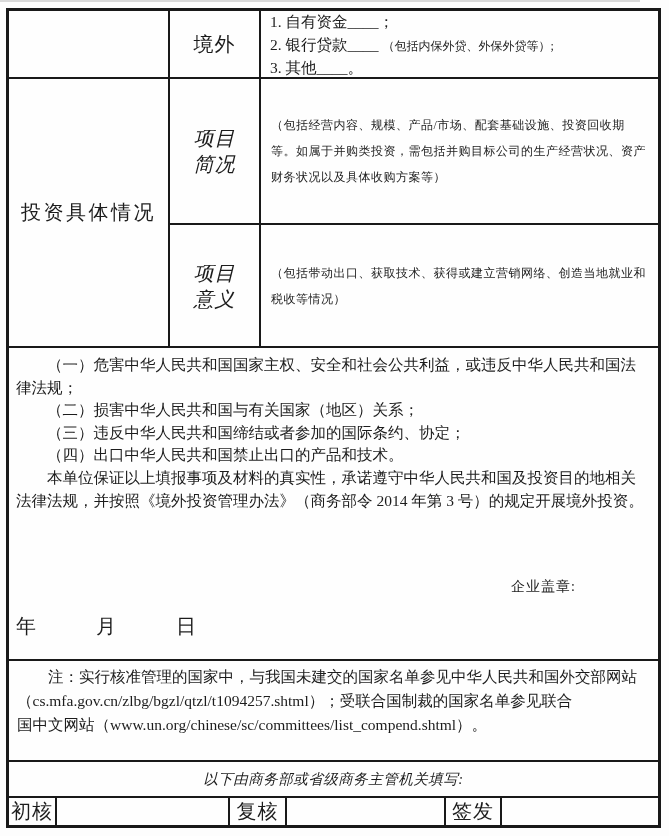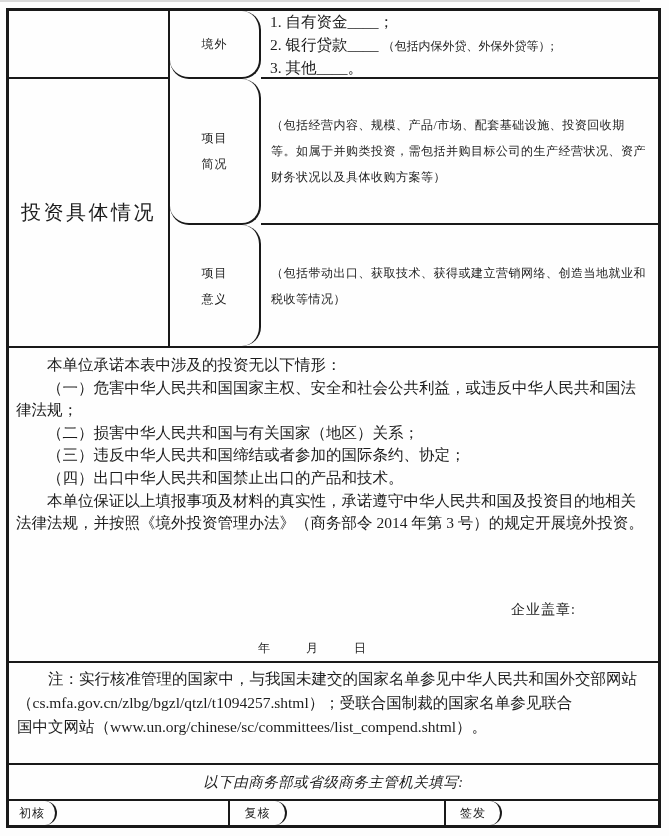--- a/index.html
+++ b/index.html
@@ -23,41 +23,41 @@
   
   .grid-top {
     display: grid;
     grid-template-columns: 161px 91px 1fr;
     grid-template-rows: 68px 146px 121px;
     border-bottom: 2px solid #191919;
   }
   .br { border-right: 2px solid #191919; }
   .bb { border-bottom: 2px solid #191919; }
   .center-cell { display: flex; align-items: center; justify-content: center; text-align: center; }
-  .label-text { font-size: 12px; letter-spacing: 1px; border-radius: 19px; }
-  .two-line { white-space: pre-line; line-height: 26px; }
+  .label-text { font-size: 20px; letter-spacing: 1px; }
+  .two-line { white-space: pre-line; line-height: 26px; font-style: italic; }
   .section-label { font-size: 20px; letter-spacing: 2.5px; }
   .funding-cell { padding: 0 6px 0 9px; font-size: 15.5px; line-height: 22.5px; }
   .small-note { font-size: 12px; }
   .desc-cell {
     display: flex; align-items: center;
     padding: 0 12px 0 10px;
     font-size: 12px; line-height: 26px;
     letter-spacing: 0.5px;
   }
   .merged-left { grid-row: 2 / span 2; }
   
   .commitment {
     height: 313px;
     padding: 6px 7px 0 7px;
     font-size: 15.5px; line-height: 22.6px;
   }
   .para { text-indent: 2em; white-space: pre-line; }
   .seal-line { margin-top: 64px; text-align: right; padding-right: 75px; font-size: 14px; letter-spacing: 1px; }
-  .date-line { margin-top: 16px; text-align: center; padding-right: 43px; font-size: 12px; }
+  .date-line { margin-top: 16px; text-align: left; padding-right: 43px; font-size: 20px; }
   
   .note {
     height: 102px;
     border-top: 2px solid #191919;
     padding: 4px 8px 0 8px;
     font-size: 15.5px; line-height: 24px;
   }
   
   .authority-header {
     height: 36px;
@@ -106,21 +106,20 @@
 
     <div class="br center-cell label-text two-line">项目
 意义</div>
 
     <div class="desc-cell">
       <span>（包括带动出口、获取技术、获得或建立营销网络、创造当地就业和税收等情况）</span>
     </div>
   </div>
 
   <div class="commitment">
-    <p class="para">本单位承诺本表中涉及的投资无以下情形：</p>
     <p class="para">（一）危害中华人民共和国国家主权、安全和社会公共利益，或违反中华人民共和国法
 律法规；</p>
     <p class="para">（二）损害中华人民共和国与有关国家（地区）关系；</p>
     <p class="para">（三）违反中华人民共和国缔结或者参加的国际条约、协定；</p>
     <p class="para">（四）出口中华人民共和国禁止出口的产品和技术。</p>
     <p class="para">本单位保证以上填报事项及材料的真实性，承诺遵守中华人民共和国及投资目的地相关
 法律法规，并按照《境外投资管理办法》（商务部令 2014 年第 3 号）的规定开展境外投资。</p>
 
     <div class="seal-line">企业盖章:</div>
     <div class="date-line">年　　　月　　　日</div>

